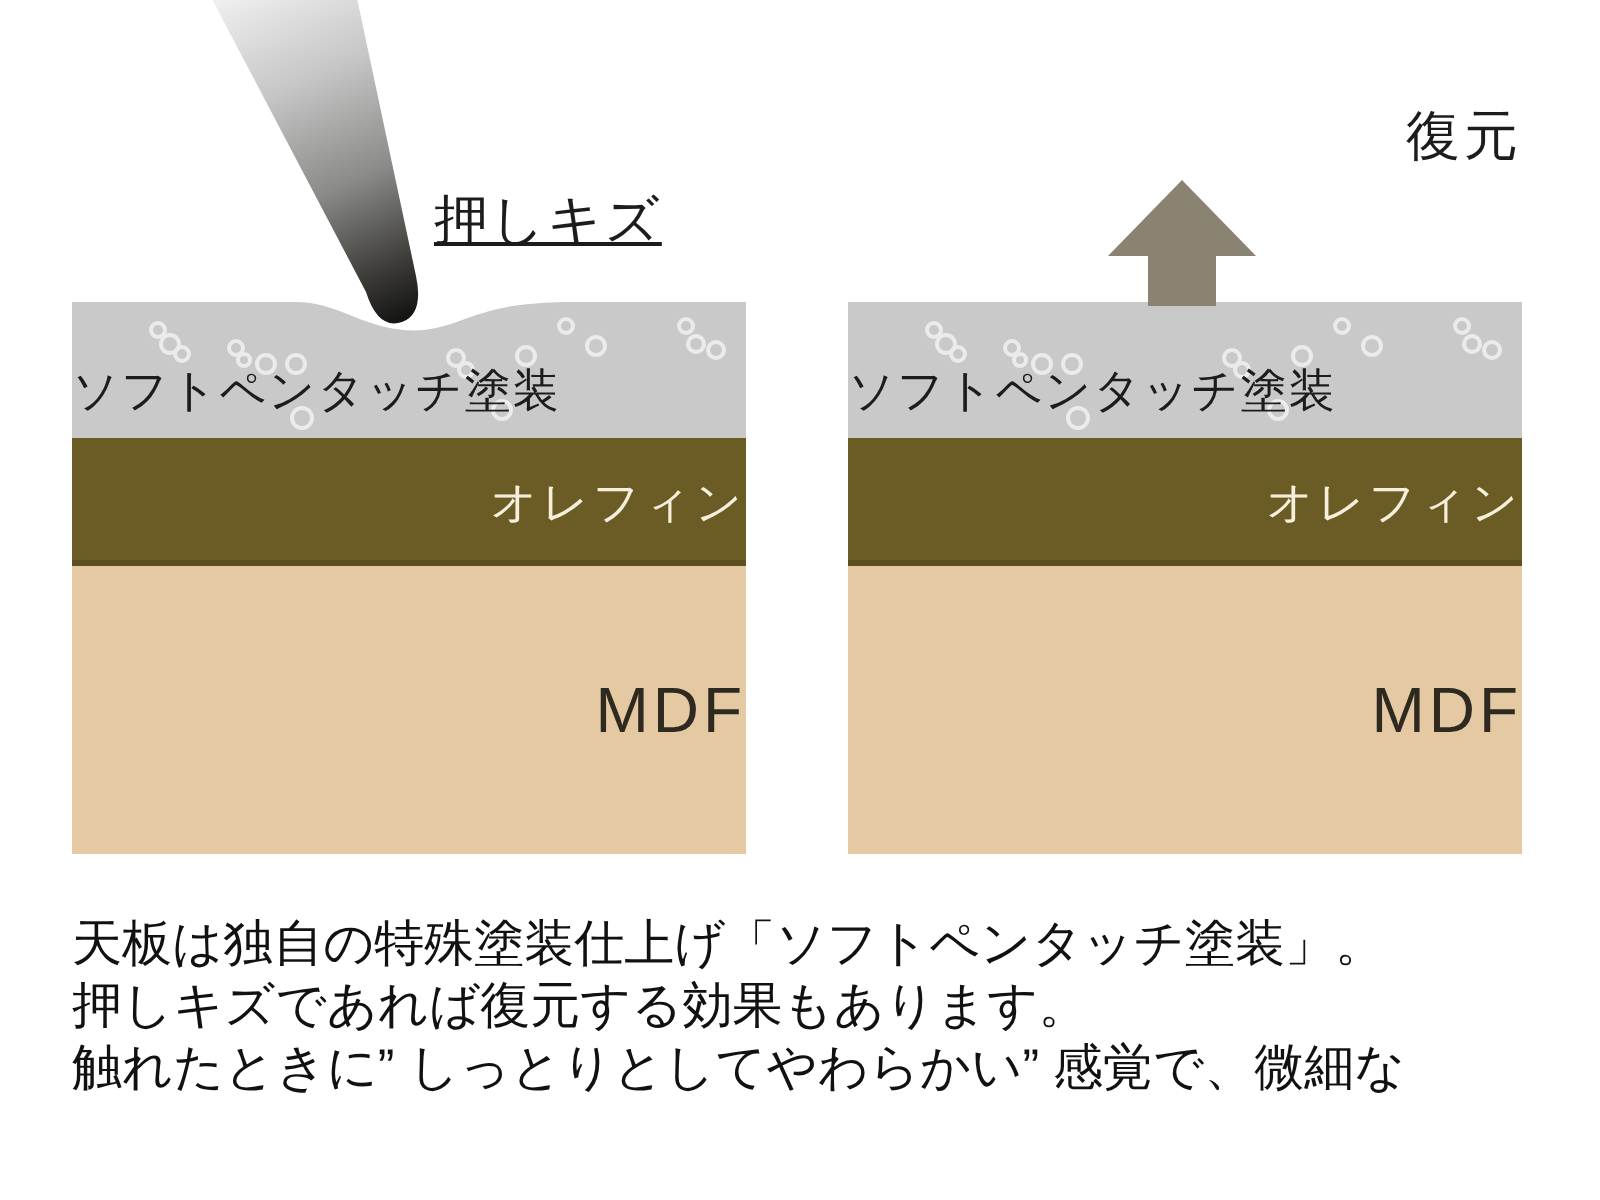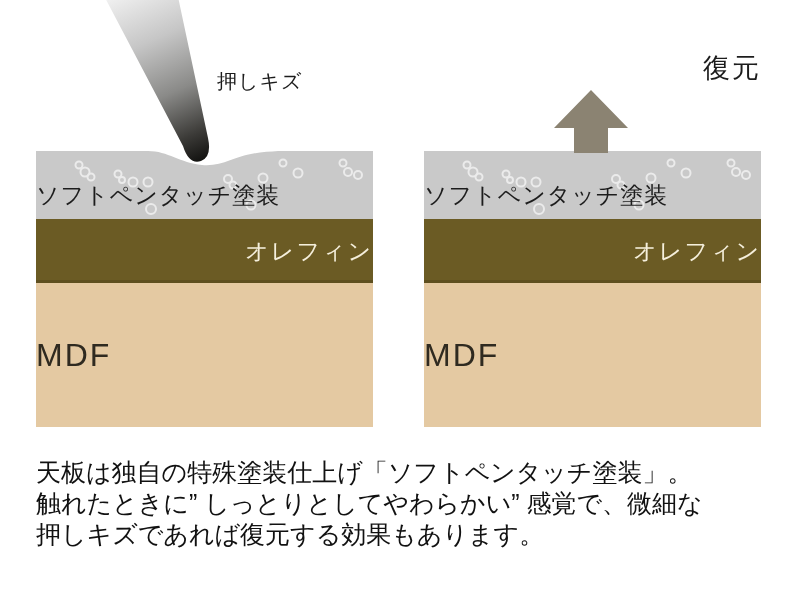--- a/index.html
+++ b/index.html
@@ -37,26 +37,26 @@
   .olefin-layer{
     position:absolute;left:0;top:219px;width:100%;height:64px;
     background:var(--olefin);
     box-shadow:inset 0 -3px 0 rgba(0,0,0,0.12);
     display:flex;align-items:center;justify-content:flex-end;
     font-size:23px;letter-spacing:2px;color:var(--olefin-text);
   }
   .mdf-layer{
     position:absolute;left:0;top:283px;width:100%;height:144px;
     background:var(--mdf);
-    display:flex;align-items:center;justify-content:flex-start;
+    display:flex;align-items:center;justify-content:flex-end;
     font-size:32px;letter-spacing:2px;color:var(--mdf-text);
   }
   .press-label{
-    position:absolute;left:217px;top:68px;
-    font-size:20px;letter-spacing:1px;color:var(--label-text);
+    position:absolute;left:217px;top:92px;
+    font-size:27px;letter-spacing:1px;color:var(--label-text);text-decoration:underline;
   }
   .recovery-label{
     position:absolute;left:0;top:50px;width:100%;text-align:right;
     font-size:27px;letter-spacing:2px;color:var(--label-text);
   }
   .desc{
     position:absolute;left:36px;top:457px;
     font-size:25px;line-height:31px;white-space:nowrap;
     color:var(--body-text);
   }
@@ -121,17 +121,17 @@
     <div class="olefin-layer">
       <span>オレフィン</span>
     </div>
     <div class="mdf-layer">
       <span>MDF</span>
     </div>
   </div>
 
   <div class="desc">
     <div>天板は独自の特殊塗装仕上げ「ソフトペンタッチ塗装」。</div>
+    <div>押しキズであれば復元する効果もあります。</div>
     <div>触れたときに” しっとりとしてやわらかい” 感覚で、微細な</div>
-    <div>押しキズであれば復元する効果もあります。</div>
   </div>
 
 </div>
 
 </body></html>

